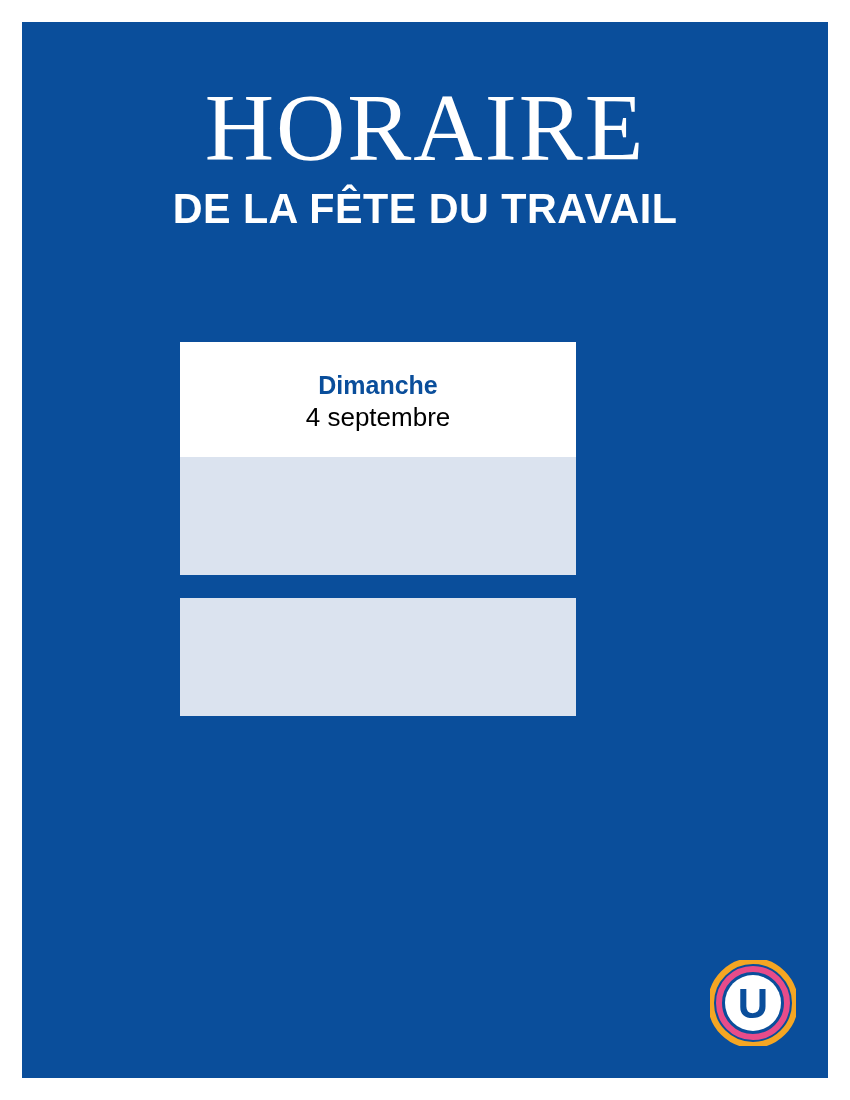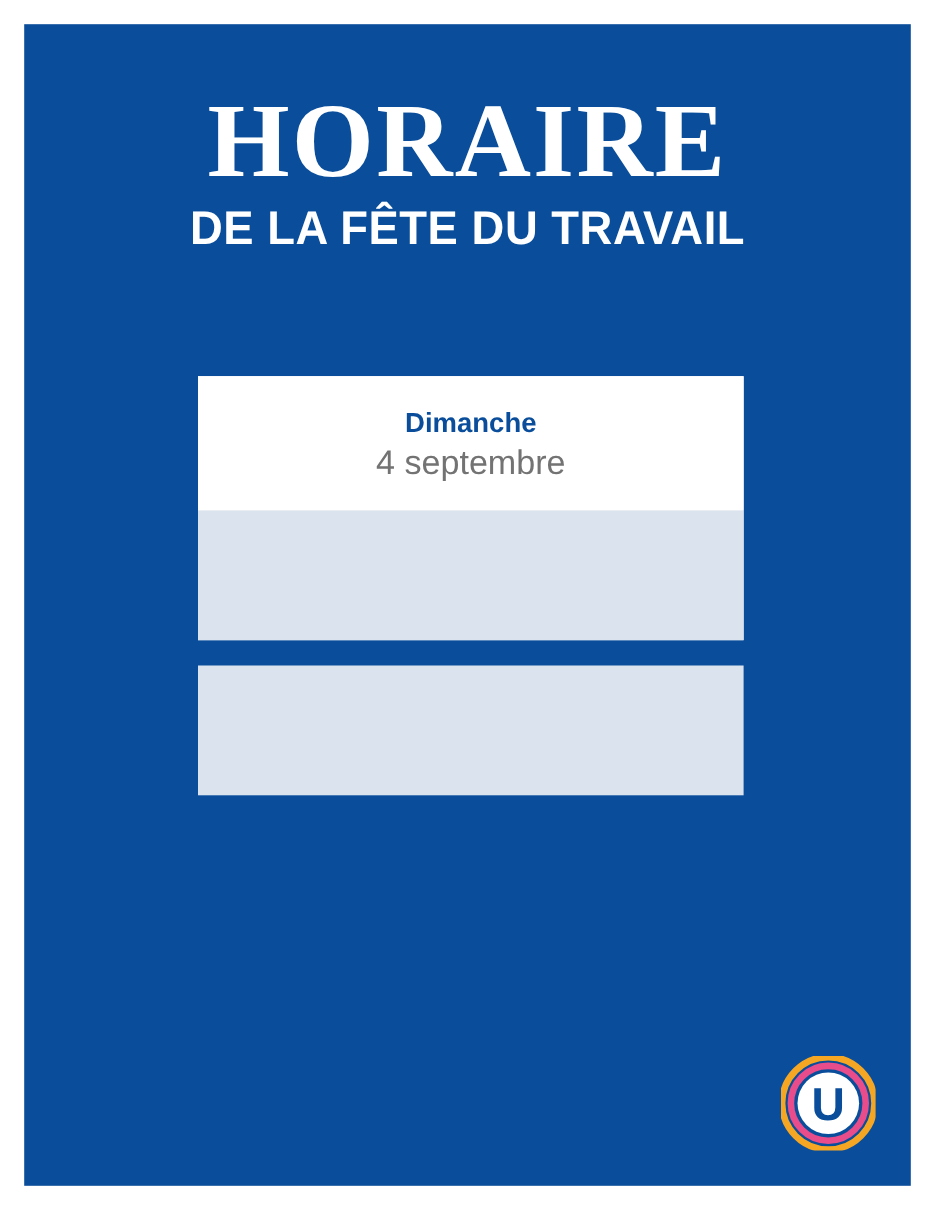--- a/index.html
+++ b/index.html
@@ -27,21 +27,21 @@
   .title-block {
     position: absolute;
     left: 0;
     top: 58px;
     width: 100%;
     text-align: center;
   }
 
   .title-main {
     font-family: "Liberation Serif", "DejaVu Serif", serif;
-    font-weight: bold;
+    font-weight: normal;
     font-size: 96px;
     line-height: 1.0;
     letter-spacing: 2px;
     color: #ffffff;
     margin: 0;
     padding: 0;
   }
 
   .title-sub {
     font-family: "Liberation Sans", sans-serif;
@@ -56,21 +56,21 @@
   }
 
   .cards {
     position: absolute;
     left: 158px;
     top: 320px;
     width: 490px;
   }
 
   .card {
-    width: 496px;
+    width: 396px;
     margin-bottom: 23px;
     background: #ffffff;
   }
 
   .card-head {
     background: #ffffff;
     padding: 28px 10px 22px 10px;
     text-align: center;
   }
 
@@ -78,22 +78,22 @@
     font-family: "Liberation Sans", sans-serif;
     font-weight: bold;
     font-size: 25px;
     color: #0a4e9b;
     line-height: 1.25;
   }
 
   .card-date {
     font-family: "Liberation Sans", sans-serif;
     font-weight: normal;
-    font-size: 31px;
-    color: #737373;
+    font-size: 26px;
+    color: #000000;
     line-height: 1.3;
   }
 
   .card-body {
     background: #dbe3ef;
     height: 118px;
   }
 
   .logo {
     position: absolute;

